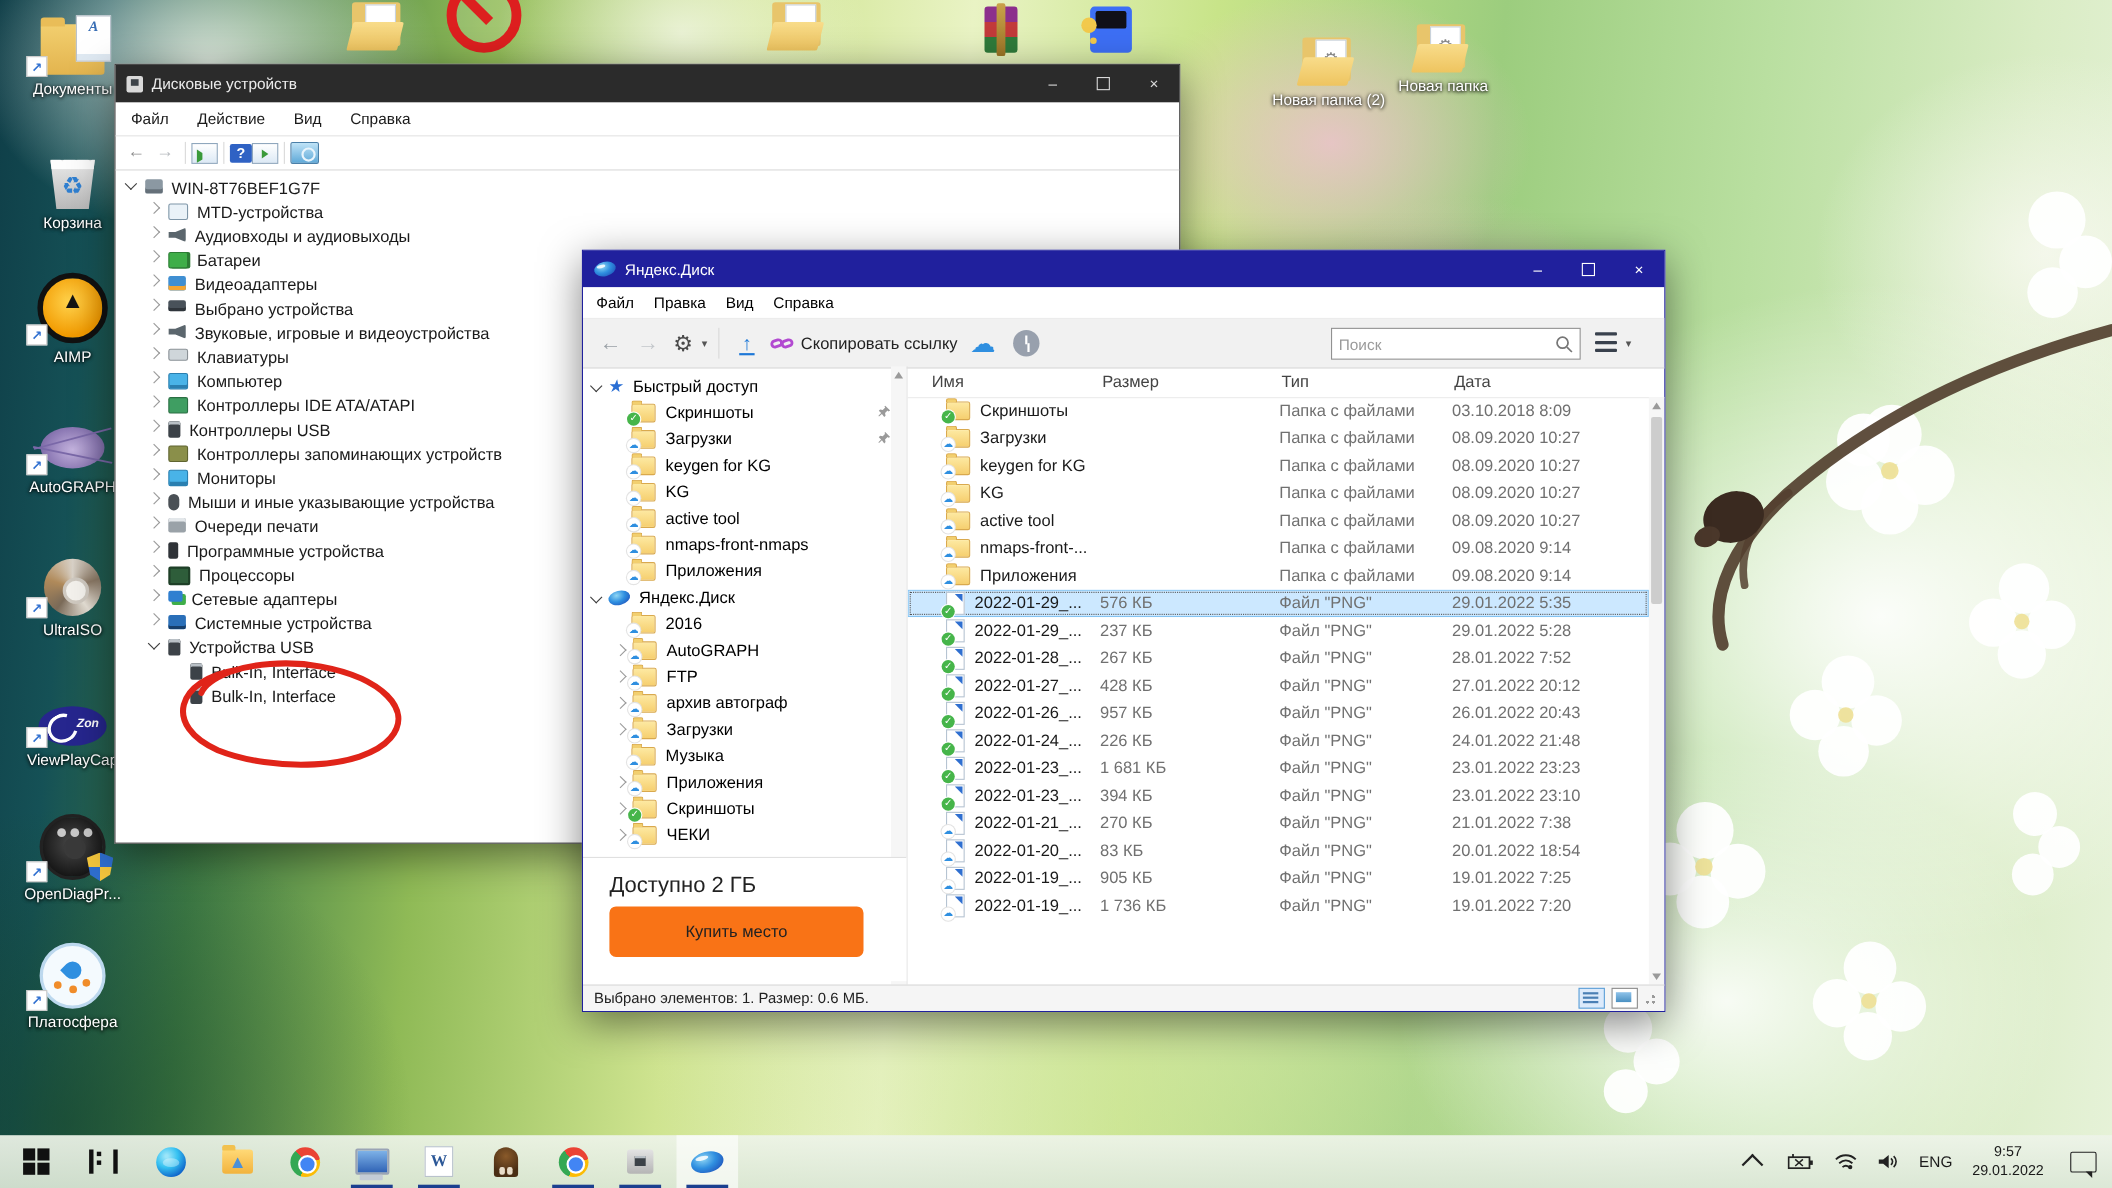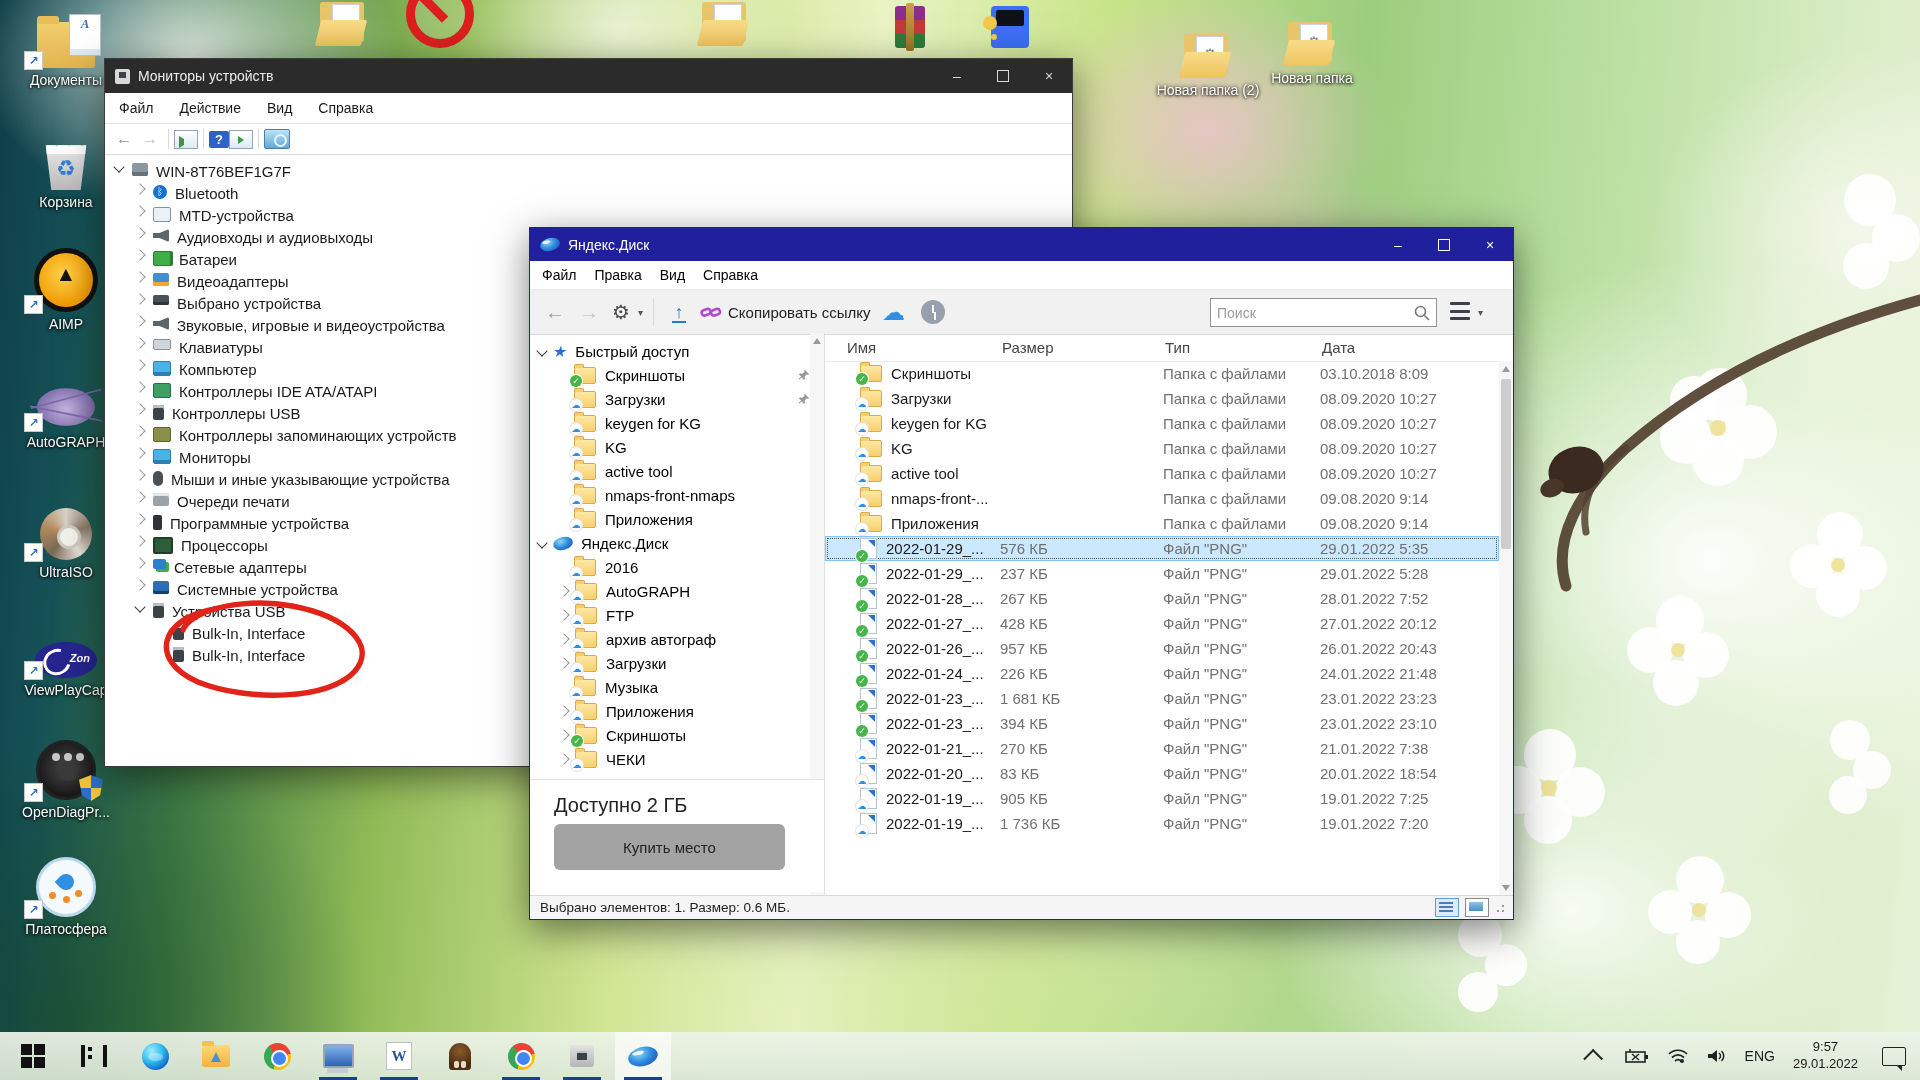--- a/index.html
+++ b/index.html
@@ -194,21 +194,21 @@
   .lsec{height:26px;display:flex;align-items:center;padding:0 6px 0 8px;color:#1c54a8;}
   .lsec .line{flex:1;border-top:1px solid #cfcfcf;margin:0 10px;}
   .lsec .cv{border-color:#2464b8;margin-right:8px;transform:rotate(-135deg);}
   .lrow{height:25px;display:grid;grid-template-columns:175px 163px 157px auto;align-items:center;color:#707070;}
   .lrow .c-name{display:flex;align-items:center;padding-left:35px;color:#1a1a1a;white-space:nowrap;}
   .lrow.sel{background:#cce8ff;box-shadow:inset 0 0 0 1px #84c3f2;outline:1px dotted #555;outline-offset:-3px;}
   .yd-msb{position:absolute;right:0;top:28px;bottom:0;width:14px;background:#f6f6f6;}
   .yd-msb .thumb{position:absolute;left:2px;top:18px;width:10px;height:170px;background:#cdcdcd;border-radius:2px;}
   .yd-footer{position:absolute;left:0;top:551px;width:294px;height:112px;border-top:1px solid #e0e0e0;background:#fff;}
   .yd-avail{position:absolute;left:24px;top:14px;font-size:20px;color:#222;}
-  .yd-buy{position:absolute;left:24px;top:44px;width:231px;height:46px;background:#a3a3a3;border:0;border-radius:6px;
+  .yd-buy{position:absolute;left:24px;top:44px;width:231px;height:46px;background:#f97316;border:0;border-radius:6px;
     font-size:15px;color:#222;font-family:inherit;}
   .yd-status{position:absolute;left:0;right:0;bottom:0;height:23px;border-top:1px solid #d9d9d9;background:#f5f5f5;
     display:flex;align-items:center;font-size:13.5px;color:#222;padding-left:10px;}
   .vw{width:22px;height:17px;margin-left:6px;border:1px solid #8a8a8a;background:#fff;position:relative;}
   .vw.sel-vw{border-color:#5c9fd6;background:#dceafb;}
   .vw.sel-vw::after{content:"";position:absolute;left:3px;top:3px;width:14px;height:2px;background:#4a7fb5;box-shadow:0 4px 0 #4a7fb5,0 8px 0 #4a7fb5;}
   .vw.thumb-vw::after{content:"";position:absolute;left:3px;top:3px;width:14px;height:9px;background:linear-gradient(#8fc3ea,#4a90c2);}
   .vw-wrap{margin-left:auto;display:flex;align-items:center;padding-right:8px;}
   .grip{width:10px;height:10px;margin-left:6px;background:
     radial-gradient(circle 1.4px at 8px 8px,#9a9a9a 98%,transparent),
@@ -415,21 +415,21 @@
             <span class="pg">⚙</span>
           </span>
         </div>
         <div class="lbl">Новая папка</div>
       </div>
     </div>
 
   <section class="win dm">
     <header class="dm-title">
       <span class="dm-appicon"></span>
-      <span>Мониторы устройств</span>
+      <span>Дисковые устройств</span>
       <div class="dm-ctrls" id="dm-ctrls">
           <span class="ctrl">–</span>
           <span class="ctrl">
             <span class="box"></span>
           </span>
           <span class="ctrl">×</span>
         </div>
     </header>
     <nav class="dm-menu" id="dm-menu">
         <span class="menu-item">Файл</span>
@@ -446,25 +446,20 @@
         <span class="dm-tb dm-tb-help"></span>
         <span class="dm-tb dm-tb-action-window"></span>
         <span class="dm-sep"></span>
         <span class="dm-tb dm-tb-scan-hardware"></span>
       </div>
     <div class="dm-tree" id="dm-tree">
         <div class="dm-row" style="padding-left: 10px;">
           <span class="cv open"></span>
           <span class="dmic ic-computer"></span>
           <span class="dm-label">WIN-8T76BEF1G7F</span>
-        </div>
-        <div class="dm-row" style="padding-left: 31px;">
-          <span class="cv closed"></span>
-          <span class="dmic ic-bluetooth"></span>
-          <span class="dm-label">Bluetooth</span>
         </div>
         <div class="dm-row" style="padding-left: 31px;">
           <span class="cv closed"></span>
           <span class="dmic ic-mtd"></span>
           <span class="dm-label">MTD-устройства</span>
         </div>
         <div class="dm-row" style="padding-left: 31px;">
           <span class="cv closed"></span>
           <span class="dmic ic-audio"></span>
           <span class="dm-label">Аудиовходы и аудиовыходы</span>

